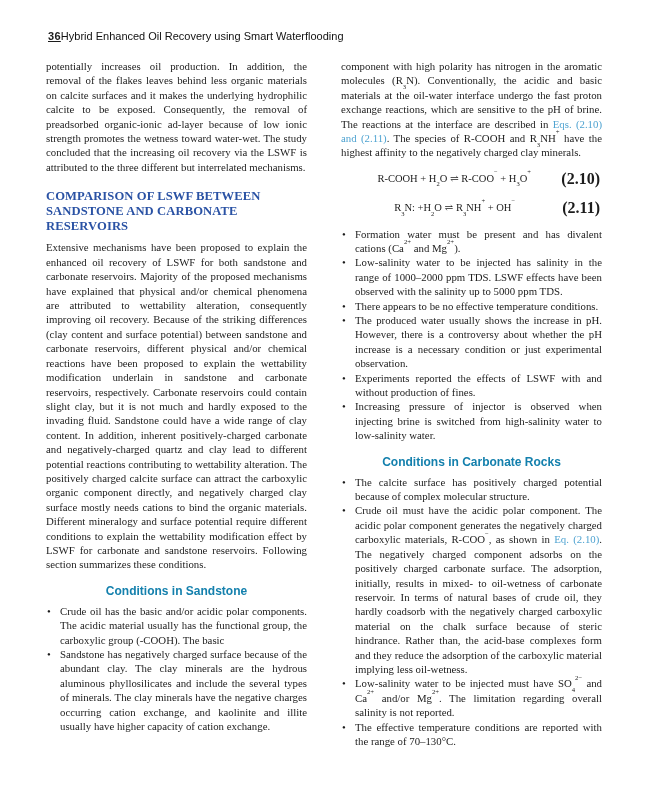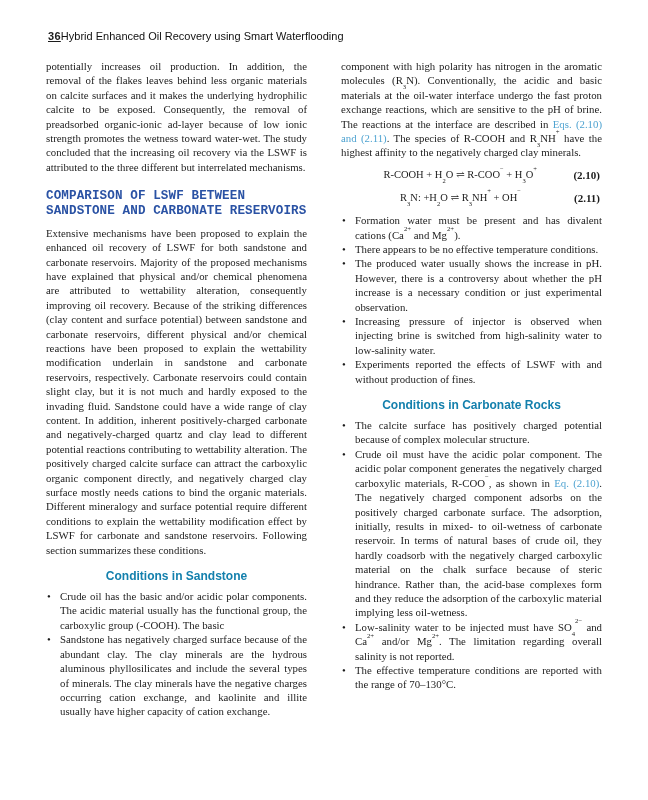--- a/index.html
+++ b/index.html
@@ -21,21 +21,21 @@
   .running-title { color: #111; }
   .columns { display: flex; gap: 34px; }
   .col {
     width: 265px;
     font-size: 10.8px;
     line-height: 1.335;
     text-align: justify;
   }
   p.para { margin: 0; }
   h2.section-heading {
-    font-family: Liberation Mono, monospace;
+    font-family: Liberation Serif, serif;
     font-size: 12.6px; font-weight: bold;
     line-height: 1.17;
     color: var(--section-color, #2a52a4);
     margin: 15px 0 7px 0;
     text-align: left;
     letter-spacing: 0.1px;
   }
   h3.subsection-heading {
     font-family: "Liberation Sans", sans-serif;
     font-size: 12px; font-weight: bold;
@@ -53,21 +53,21 @@
   .equation {
     display: flex; align-items: center;
     margin: 8px 0 8px 0;
     padding: 0 2px 0 6px;
   }
   .eq-body {
     flex: 1; text-align: center;
     font-size: 10.5px;
     font-family: "Liberation Serif", "DejaVu Serif", "DejaVu Sans", serif;
   }
-  .eq-num { font-weight: bold; font-size: 11px; }
+  .eq-num { font-weight: bold; font-size: 16px; }
 </style>
 </head>
 <body style="--section-color: #2a52a4; --subsection-color: #1480ad; --link-color: #4fa3d1; --body-text: #1c1c1c;">
 
 <div class="page">
   <div class="page-header">
     <span class="page-number">36</span>
     <span class="running-title">Hybrid Enhanced Oil Recovery using Smart Waterflooding</span>
   </div>
   <div class="columns">
@@ -86,24 +86,25 @@
         <div class="equation">
           <span class="eq-body">R-COOH + H<sub>2</sub>O ⇌ R-COO<sup>−</sup> + H<sub>3</sub>O<sup>+</sup></span>
           <span class="eq-num">(2.10)</span>
         </div>
         <div class="equation">
           <span class="eq-body">R<sub>3</sub>N: +H<sub>2</sub>O ⇌ R<sub>3</sub>NH<sup>+</sup> + OH<sup>−</sup></span>
           <span class="eq-num">(2.11)</span>
         </div>
         <ul class="bullets">
           <li>Formation water must be present and has divalent cations (Ca<sup>2+</sup> and Mg<sup>2+</sup>).</li>
+          <li>Low-salinity water to be injected has salinity in the range of 1000–2000 ppm TDS. LSWF effects have been observed with the salinity up to 5000 ppm TDS.</li>
           <li>There appears to be no effective temperature conditions.</li>
           <li>The produced water usually shows the increase in pH. However, there is a controversy about whether the pH increase is a necessary condition or just experimental observation.</li>
+          <li>Experiments reported the effects of LSWF with and without production of fines.</li>
           <li>Increasing pressure of injector is observed when injecting brine is switched from high-salinity water to low-salinity water.</li>
-          <li>Experiments reported the effects of LSWF with and without production of fines.</li>
         </ul>
         <h3 class="subsection-heading">Conditions in Carbonate Rocks</h3>
         <ul class="bullets">
           <li>The calcite surface has positively charged potential because of complex molecular structure.</li>
           <li>Crude oil must have the acidic polar component. The acidic polar component generates the negatively charged carboxylic materials, R-COO<sup>−</sup>, as shown in <span class="link">Eq. (2.10)</span>. The negatively charged component adsorbs on the positively charged carbonate surface. The adsorption, initially, results in mixed- to oil-wetness of carbonate reservoir. In terms of natural bases of crude oil, they hardly coadsorb with the negatively charged carboxylic material on the chalk surface because of steric hindrance. Rather than, the acid-base complexes form and they reduce the adsorption of the carboxylic material implying less oil-wetness.</li>
           <li>Low-salinity water to be injected must have SO<sub>4</sub><sup>2−</sup> and Ca<sup>2+</sup> and/or Mg<sup>2+</sup>. The limitation regarding overall salinity is not reported.</li>
           <li>The effective temperature conditions are reported with the range of 70–130°C.</li>
         </ul>
       </div>
   </div>

